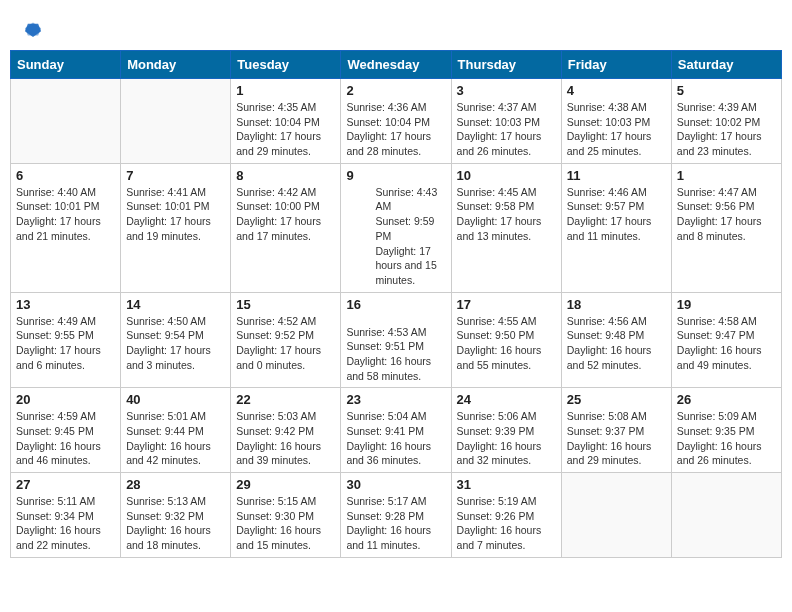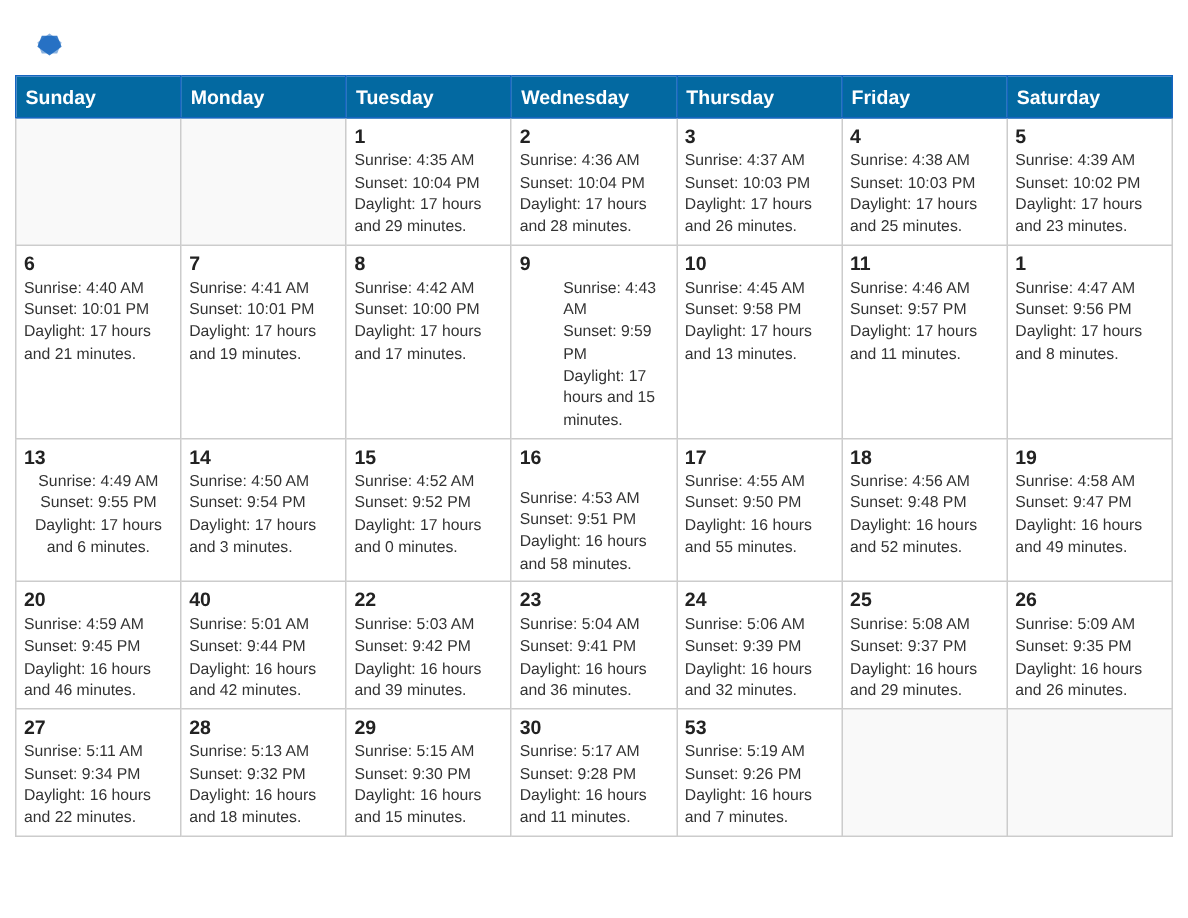--- a/index.html
+++ b/index.html
@@ -198,21 +198,21 @@
         <td>
           <span class="day-number">1</span>
           <div class="day-info" style="white-space: pre-line;">Sunrise: 4:47 AM
 Sunset: 9:56 PM
 Daylight: 17 hours and 8 minutes.</div>
         </td>
       </tr>
       <tr>
         <td>
           <span class="day-number">13</span>
-          <div class="day-info" style="white-space: pre-line; text-align: center;">Sunrise: 4:49 AM
+          <div class="day-info" style="white-space: pre-line;">Sunrise: 4:49 AM
 Sunset: 9:55 PM
 Daylight: 17 hours and 6 minutes.</div>
         </td>
         <td>
           <span class="day-number">14</span>
           <div class="day-info" style="white-space: pre-line;">Sunrise: 4:50 AM
 Sunset: 9:54 PM
 Daylight: 17 hours and 3 minutes.</div>
         </td>
         <td>
@@ -309,21 +309,21 @@
 Sunset: 9:30 PM
 Daylight: 16 hours and 15 minutes.</div>
         </td>
         <td>
           <span class="day-number">30</span>
           <div class="day-info" style="white-space: pre-line;">Sunrise: 5:17 AM
 Sunset: 9:28 PM
 Daylight: 16 hours and 11 minutes.</div>
         </td>
         <td>
-          <span class="day-number">53</span>
+          <span class="day-number">31</span>
           <div class="day-info" style="white-space: pre-line;">Sunrise: 5:19 AM
 Sunset: 9:26 PM
 Daylight: 16 hours and 7 minutes.</div>
         </td>
         <td class="empty"></td>
         <td class="empty"></td>
       </tr>
     </tbody>
 </table>
 

